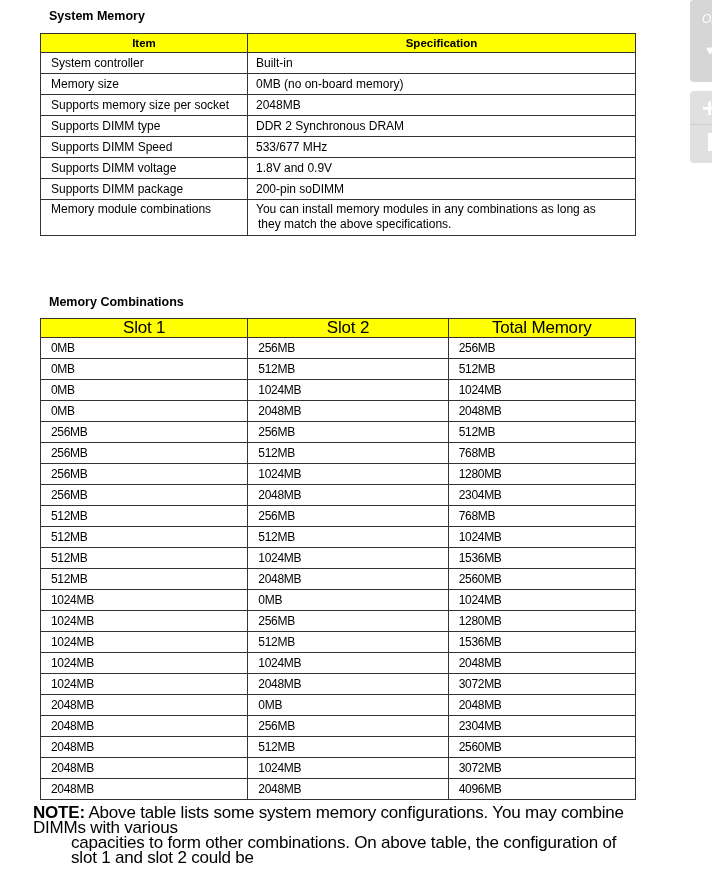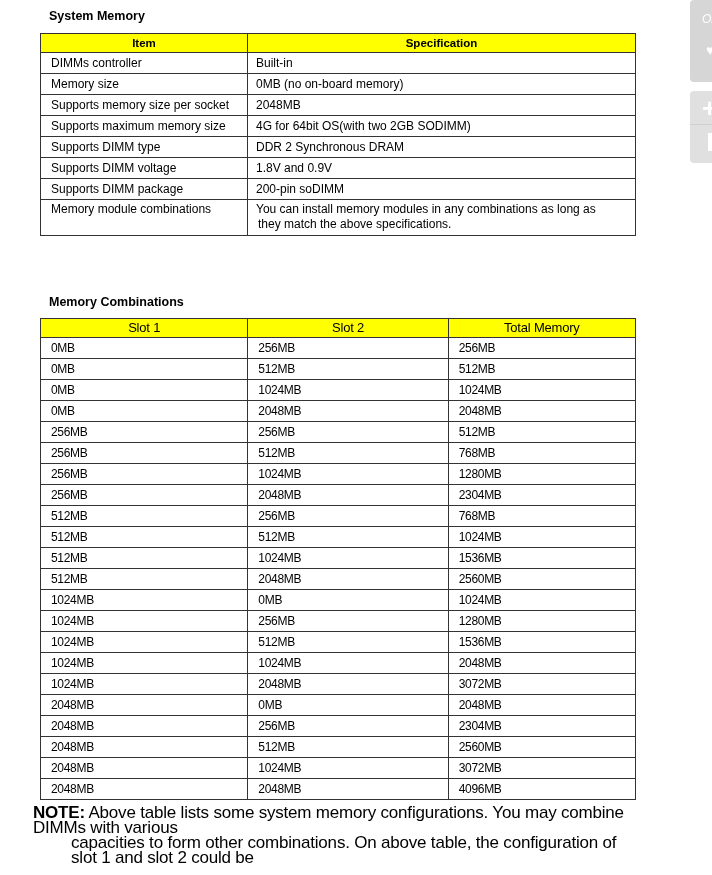--- a/index.html
+++ b/index.html
@@ -27,21 +27,21 @@
     font-size: 11.5px; height: 18px; line-height: 18px; padding: 0;
   }
   #spec-table { left: 40px; top: 33px; width: 596px; }
   #spec-table td { height: 20px; line-height: 20px; padding: 0 10px; }
   #spec-table td.multiline { line-height: 15px; padding-top: 2px; padding-bottom: 3px; height: auto; }
   #spec-table .col1 { width: 207px; }
   #spec-table .col2 { width: 388px; }
   #spec-table td.c2 { padding-left: 8px; }
 
   #combo-table { left: 40px; top: 318px; width: 596px; }
-  #combo-table th { font-weight: normal; font-size: 13px; letter-spacing: -0.2px; }
+  #combo-table th { font-weight: normal; font-size: 17px; letter-spacing: -0.2px; }
   #combo-table td { height: 20px; line-height: 20px; letter-spacing: -0.3px; }
   #combo-table .c1 { width: 207px; }
   #combo-table .c2 { width: 200px; }
   #combo-table .c3 { width: 187px; }
 
   .note {
     position: absolute; left: 33px; top: 805px; width: 600px;
     font-size: 17px; line-height: 15px; letter-spacing: -0.2px;
   }
   .note .label { font-weight: bold; }
@@ -71,38 +71,38 @@
       <col class="col2">
     </colgroup>
   <thead>
     <tr>
       <th>Item</th>
       <th>Specification</th>
     </tr>
   </thead>
   <tbody id="spec-body">
       <tr>
-        <td>DIMMs controller</td>
+        <td>System controller</td>
         <td class="c2">Built-in</td>
       </tr>
       <tr>
         <td>Memory size</td>
         <td class="c2">0MB (no on-board memory)</td>
       </tr>
       <tr>
         <td>Supports memory size per socket</td>
         <td class="c2">2048MB</td>
       </tr>
       <tr>
-        <td>Supports maximum memory size</td>
-        <td class="c2">4G for 64bit OS(with two 2GB SODIMM)</td>
-      </tr>
-      <tr>
         <td>Supports DIMM type</td>
         <td class="c2">DDR 2 Synchronous DRAM</td>
+      </tr>
+      <tr>
+        <td>Supports DIMM Speed</td>
+        <td class="c2">533/677 MHz</td>
       </tr>
       <tr>
         <td>Supports DIMM voltage</td>
         <td class="c2">1.8V and 0.9V</td>
       </tr>
       <tr>
         <td>Supports DIMM package</td>
         <td class="c2">200-pin soDIMM</td>
       </tr>
       <tr>

